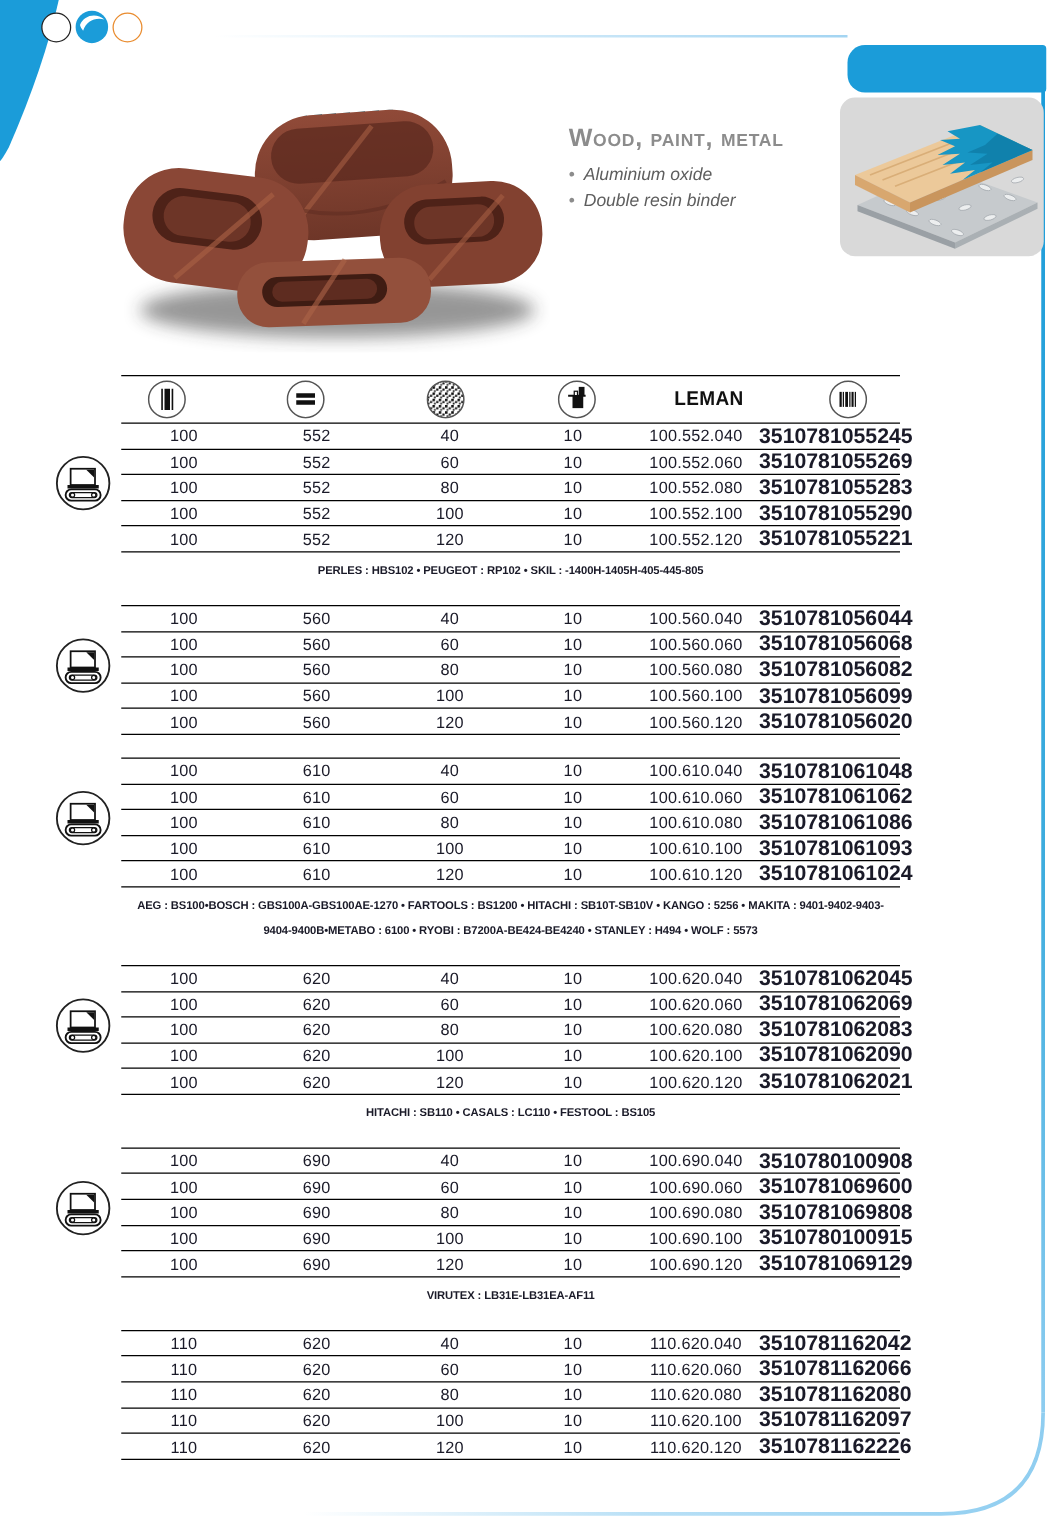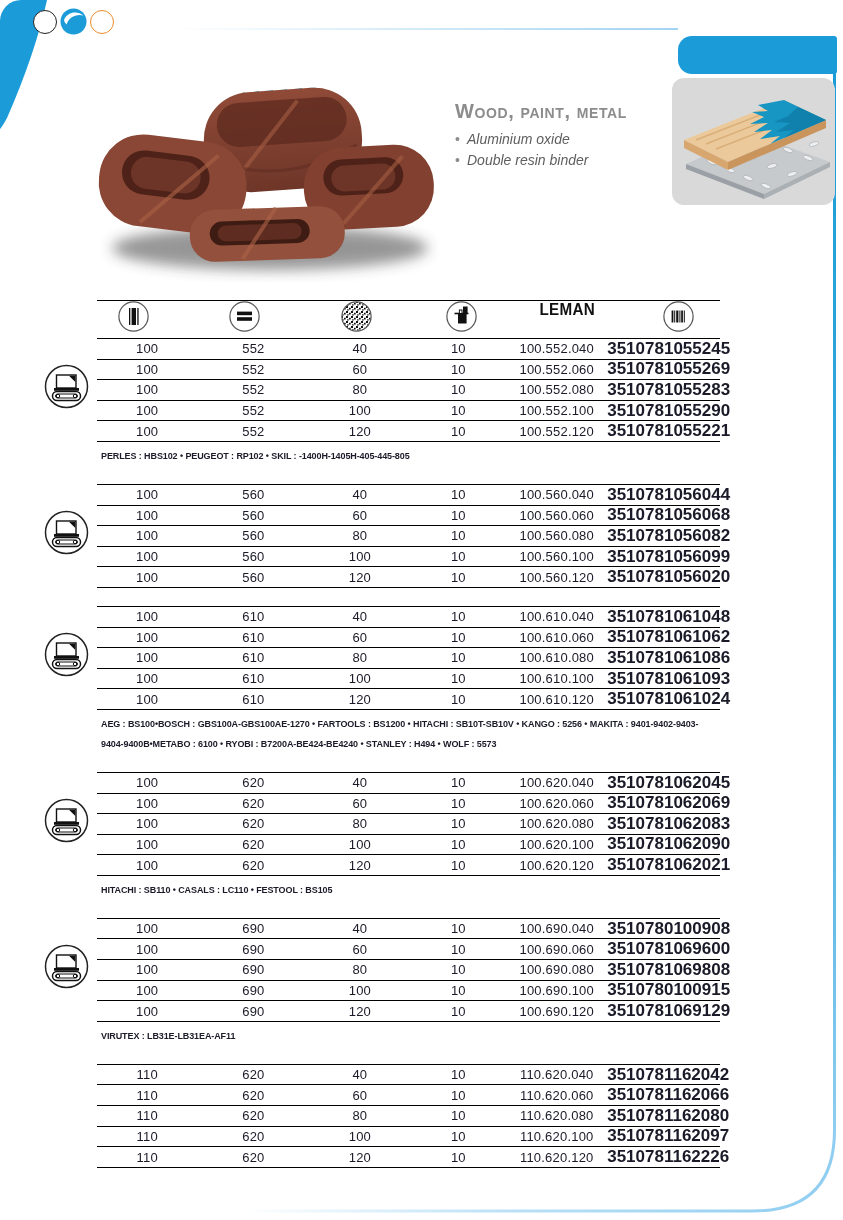--- a/index.html
+++ b/index.html
@@ -1,18 +1,18 @@
 <!DOCTYPE html>
 <html><head>
 <meta charset="utf-8">
 <style>
   html,body { margin:0; padding:0; background:#fff; }
   .page {
     position:relative; width:843px; height:1220px; background:#fff;
-    overflow:hidden; font-family:"Liberation Sans", sans-serif;border-radius:21px;
+    overflow:hidden; font-family:"Liberation Sans", sans-serif;
   }
   
   .frame-svg { position:absolute; left:0; top:0; width:843px; height:1220px; pointer-events:none; }
   
   .logo-circles { position:absolute; left:33px; top:8px; display:flex; align-items:center; gap:3px; }
   .ring { width:24px; height:24px; border-radius:50%; background:#fff; box-sizing:border-box; }
   .ring.black { border:1.6px solid #222; }
   .ring.orange { border:1.6px solid #e98b2d; }
   
   .product-photo { position:absolute; left:92px; top:80px; width:348px; height:202px; }
@@ -24,32 +24,32 @@
   .features li { position:relative; padding-left:12px; font-style:italic; font-size:14px;
     line-height:1.52; color:#5e5e5e; font-weight:500; }
   .features li::before { content:"•"; position:absolute; left:0; color:#8c8c8c; font-style:normal; }
   
   .promo-tab { position:absolute; left:678px; top:36px; width:159px; height:38px;
     background:#1b9cd9; border-radius:14px 3px 3px 14px; }
   .promo-image { position:absolute; left:672px; top:78px; width:163px; height:127px;
     background:#d9d9d9; border-radius:12px; overflow:hidden; }
   
   .catalog { position:absolute; left:97px; top:300px; width:623px; color:#1a1a28; }
-  .thead { display:flex; align-items:flex-start; height:37px; border-top:1px solid #000;gap:33px; }
+  .thead { display:flex; align-items:center; height:37px; border-top:1px solid #000;gap:33px; }
   .cell { box-sizing:border-box; text-align:center; }
   .c0{width:16.1%} .c1{width:18.0%} .c2{width:16.2%} .c3{width:15.4%} .c4{width:16.2%} .c5{width:18.1%}
   .brand-label { font-size:16px; font-weight:800; letter-spacing:.3px; color:#111;
     transform:scaleX(.95); display:inline-block; }
   .group { position:relative; margin-bottom:18px; }
   .rows { border-bottom:1px solid #000; }
   .trow { display:flex; align-items:center; height:19.6px; border-top:1px solid #000;
     font-size:13px; letter-spacing:.2px; }
   .trow .ean { font-weight:700; font-size:17px; letter-spacing:0; }
   .note { margin-top:4px; min-height:16px; font-size:9px; font-weight:700; line-height:20px;
-    text-align:left; letter-spacing:-.1px; color:#1a1a28; padding:0 4px; }
+    text-align:center; letter-spacing:-.1px; color:#1a1a28; padding:0 4px; }
   .sander-badge { position:absolute; left:-53px; top:26px; width:45px; height:45px; }
   .hicon { display:block; margin:0 auto; }
 </style>
 </head>
 <body>
 
 <div class="page">
 
   <svg class="frame-svg" viewBox="0 0 843 1220">
     <defs>

